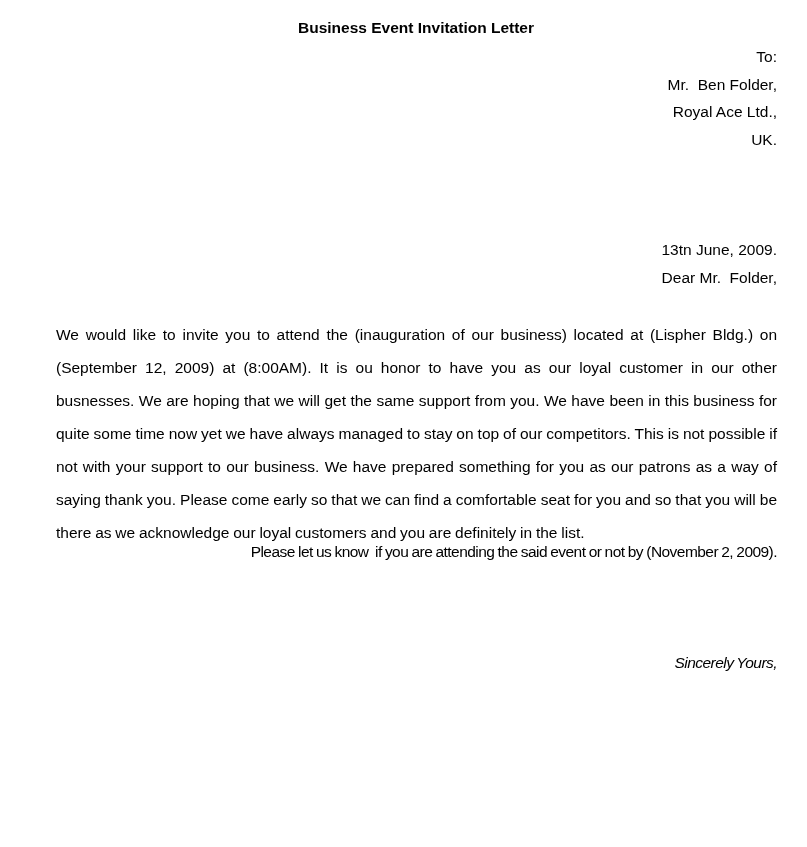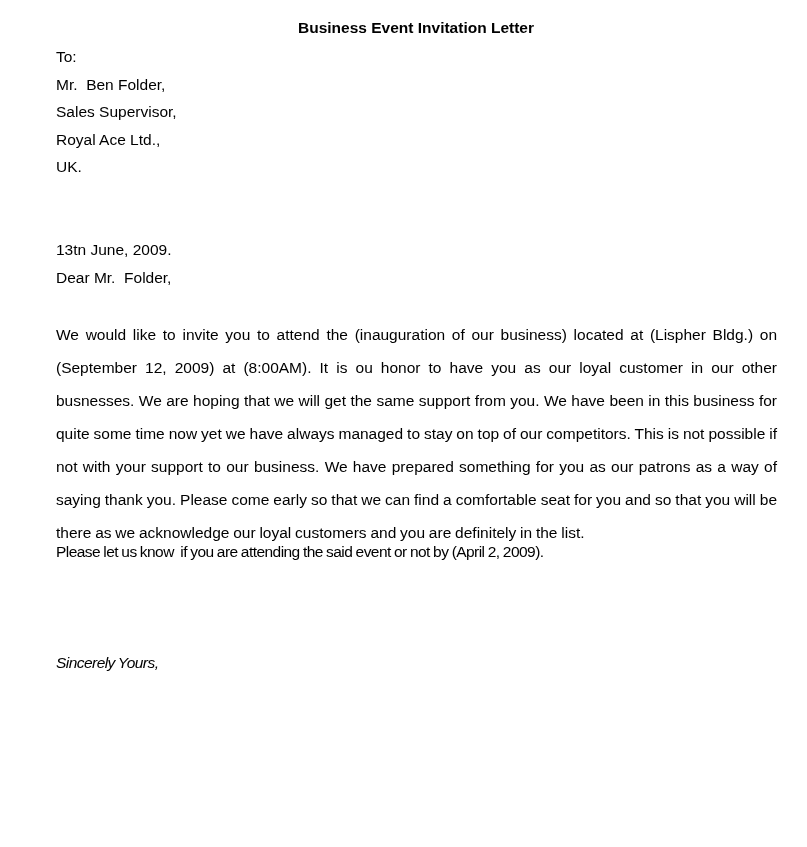--- a/index.html
+++ b/index.html
@@ -36,20 +36,21 @@
     .block {
       position: absolute;
       left: 56px;
       width: 721px;
       line-height: 27.5px;
     }
     .line {
       display: block;
       white-space: pre;
       height: 27.5px;
+      text-align: right;
     }
     .para {
       text-align: justify;
       text-align-last: left;
       line-height: 33px;
       white-space: normal;
       word-spacing: -0.5px;
     }
     .condensed {
       letter-spacing: -0.55px;
@@ -59,36 +60,35 @@
 </head>
 <body>
 
 <div class="page">
 
   <div class="title">Business Event Invitation Letter</div>
 
   <div class="block" style="top:42px;">
     <span class="line">To:</span>
     <span class="line">Mr.  Ben Folder,</span>
-    <span class="line">Sales Supervisor,</span>
     <span class="line">Royal Ace Ltd.,</span>
     <span class="line">UK.</span>
   </div>
 
   <div class="block" style="top:235px;">
     <span class="line">13tn June, 2009.</span>
     <span class="line">Dear Mr.  Folder,</span>
   </div>
 
   <div class="block" style="top:317px;">
     <div class="para">We would like to invite you to attend the (inauguration of our business) located at (Lispher Bldg.) on (September 12, 2009) at (8:00AM). It is ou honor to have you as our loyal customer in our other busnesses. We are hoping that we will get the same support from you. We have been in this business for quite some time now yet we have always managed to stay on top of our competitors. This is not possible if not with your support to our business. We have prepared something for you as our patrons as a way of saying thank you. Please come early so that we can find a comfortable seat for you and so that you will be there as we acknowledge our loyal customers and you are definitely in the list.</div>
   </div>
 
   <div class="block condensed" style="top:537px;">
-    <span class="line">Please let us know  if you are attending the said event or not by (April 2, 2009).</span>
+    <span class="line">Please let us know  if you are attending the said event or not by (November 2, 2009).</span>
   </div>
 
 
   <div class="block condensed" style="top:648px;font-style:italic;">
     <span class="line">Sincerely Yours,</span>
   </div>
 
 
 </div>
 

